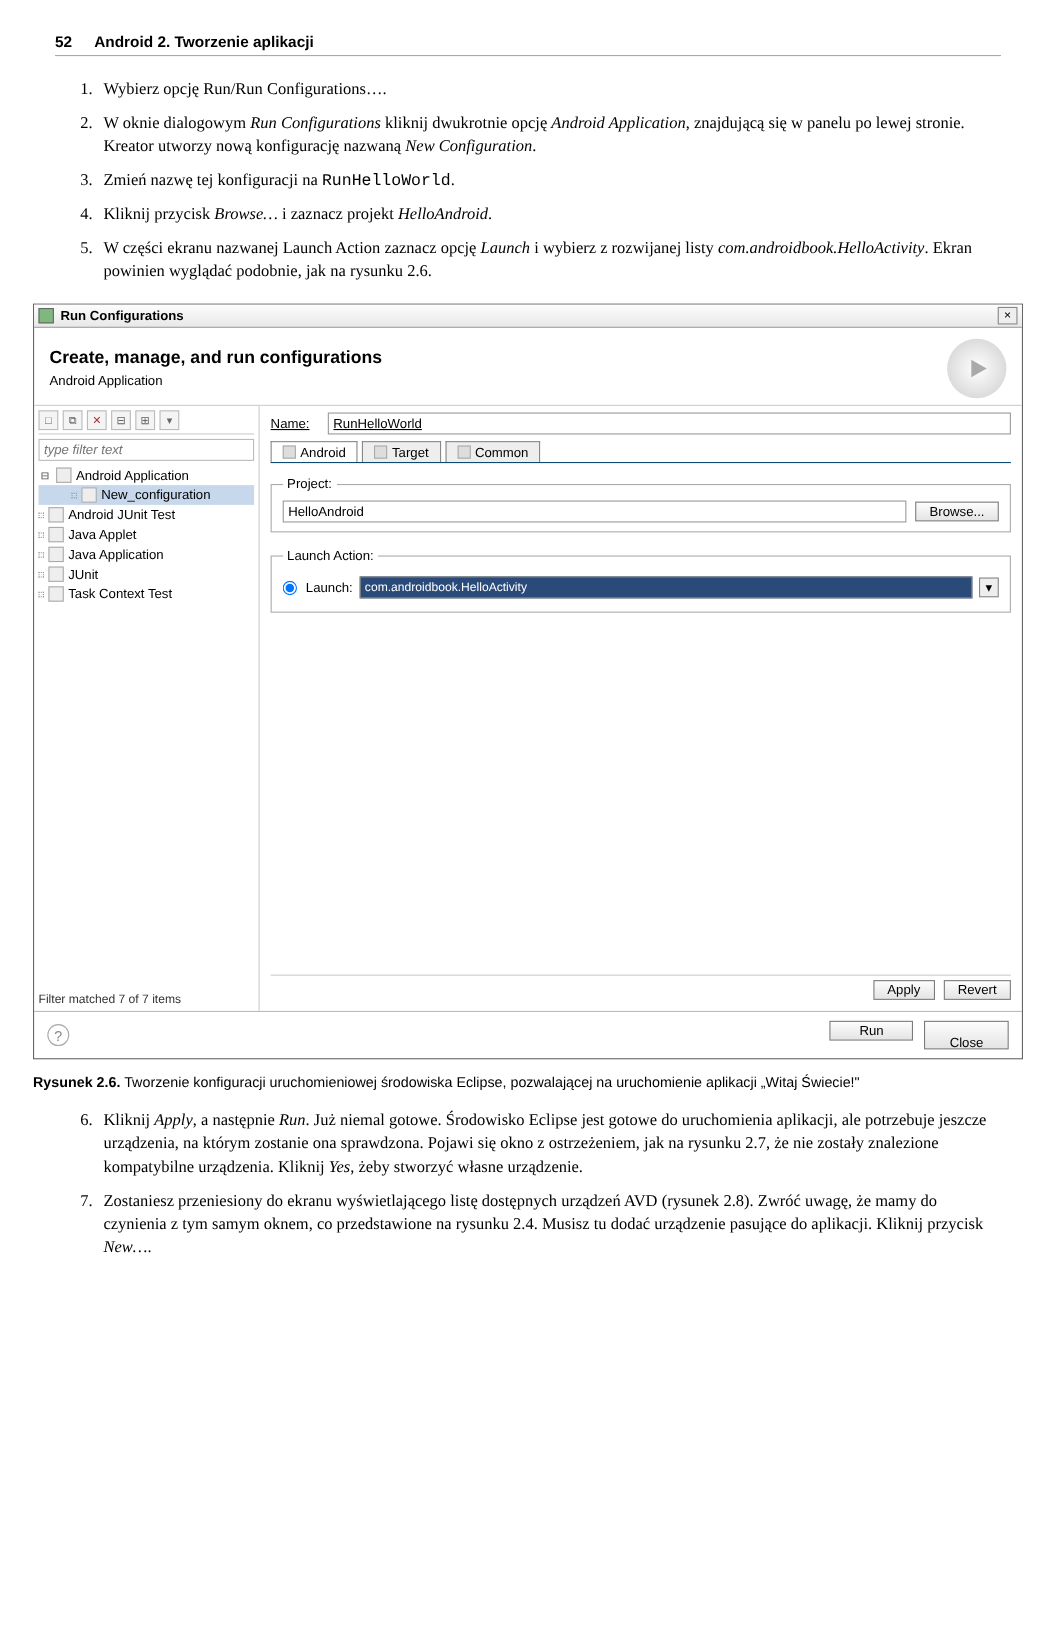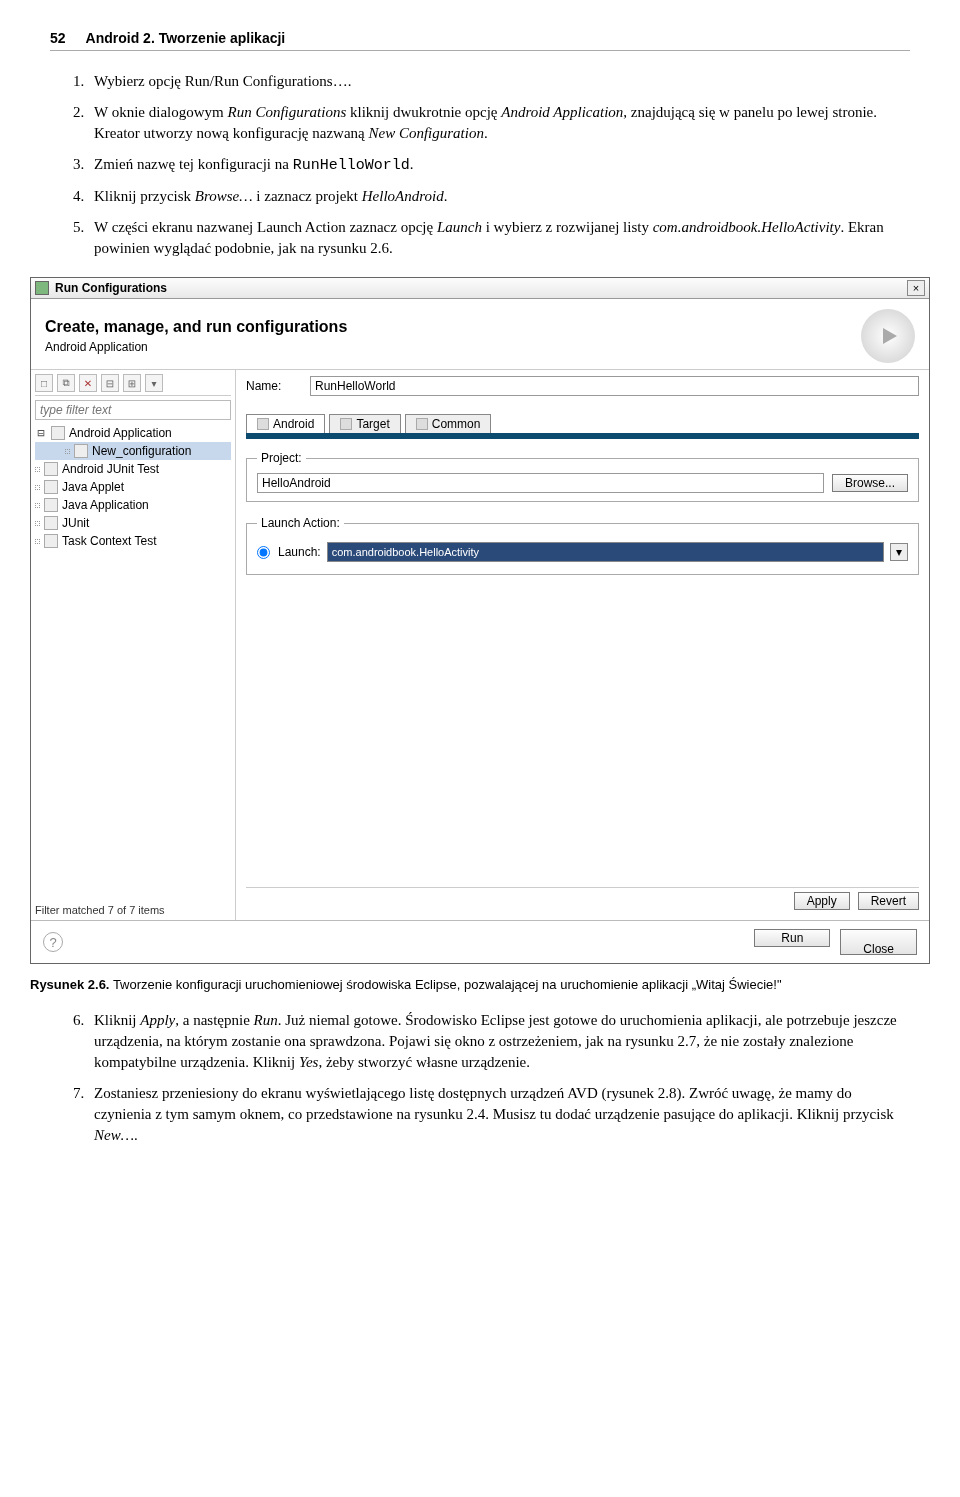--- a/index.html
+++ b/index.html
@@ -84,24 +84,24 @@
   .treelist { font-size:12px; line-height:18px; }
   .treelist .titem { display:flex; align-items:center; gap:4px; padding-left:0; }
   .treelist .child { padding-left:30px; }
   .treelist .sel { background:#c8d8ec; }
   .treelist .exp { font-family:monospace; width:12px; text-align:center; color:#555; }
   .treelist .leaf { width:5px; height:5px; border:1px dotted #999; display:inline-block; }
   .treelist .ico { width:14px;height:14px;border:1px solid #aaa;background:#eee;display:inline-block; }
   .tree-footer { position:relative; margin-top:auto; font-size:11px; color:#333; }
 
   .dlg-form { flex:1; padding:6px 10px; display:flex; flex-direction:column; }
-  .row { display:flex; align-items:center; gap:16px; margin-bottom:12px; }
+  .row { display:flex; align-items:center; gap:4px; margin-bottom:0;text-decoration:underline; }
   .row label { min-width:48px; }
   .txtfield { border:1px solid #999; height:20px; flex:1; font-size:12px; padding:0 4px; }
-  .tabs { display:flex; border-bottom:6px solid #0c4a6e; margin: 6px 0 8px 0; }
+  .tabs { display:flex; border-bottom:1px solid #0c4a6e; margin: 6px 0 8px 0; }
   .tab {
     border:1px solid #888; border-bottom:none; padding:2px 10px;
     margin-right:4px; background:#eee; font-size:12px;
     display:flex; align-items:center; gap:4px;
   }
   .tab .tico { width:12px;height:12px;border:1px solid #aaa;display:inline-block;background:#ddd; }
   .tab.active { background:#fff; }
   .fieldset { border:1px solid #aaa; margin:4px 0 10px 0; padding:8px 10px; }
   .fieldset legend { padding:0 4px; font-size:12px; }
   .inline {display:flex; align-items:center; gap:8px;}

